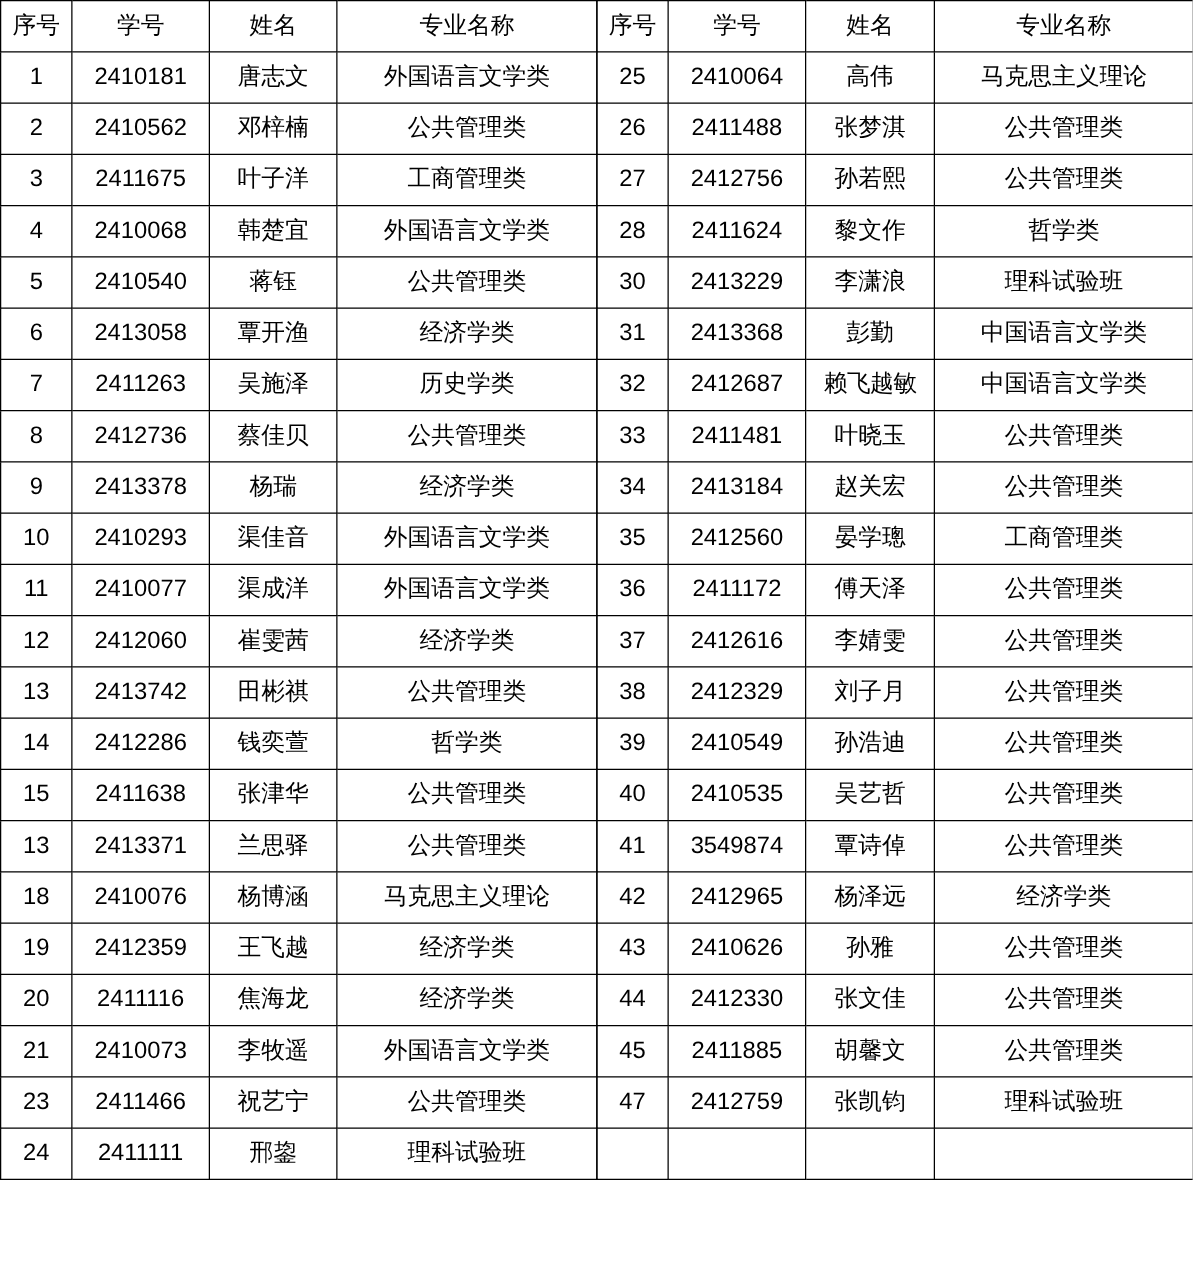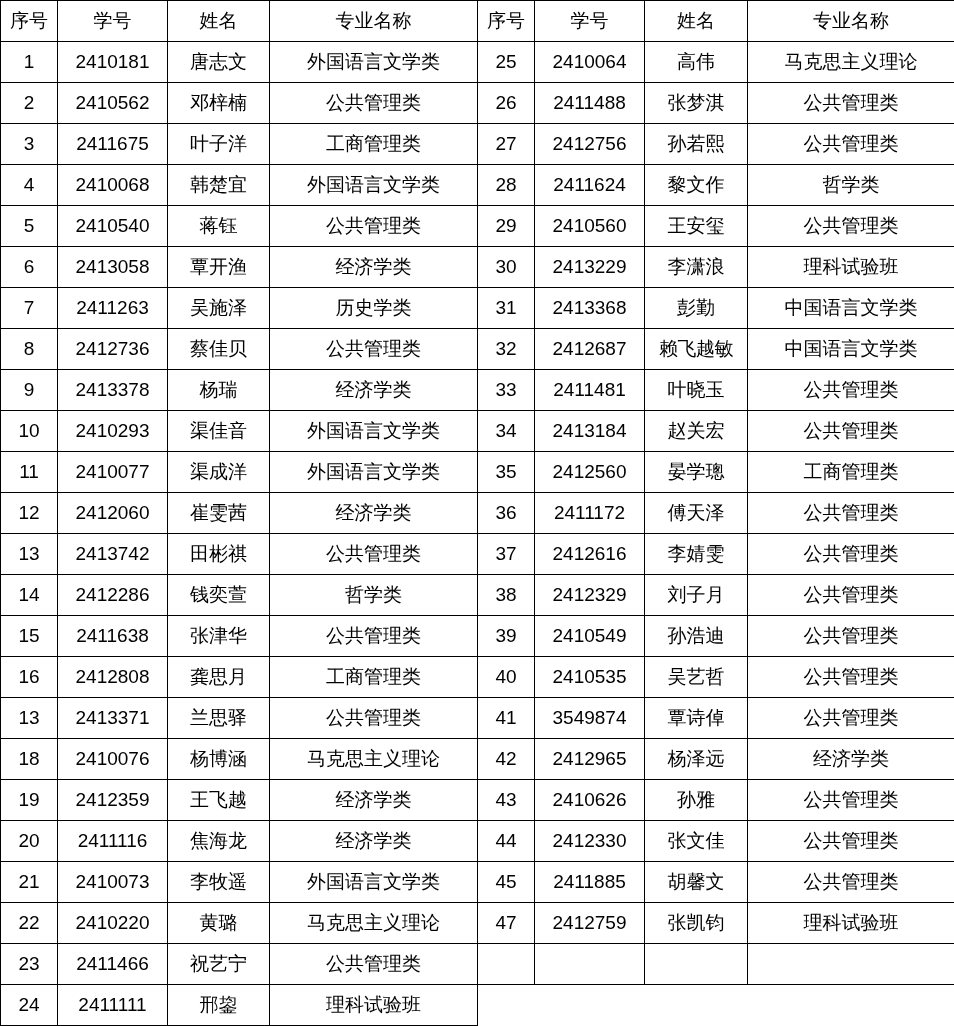--- a/index.html
+++ b/index.html
@@ -173,26 +173,20 @@
             <td>钱奕萱</td>
             <td>哲学类</td>
           </tr>
           <tr>
             <td>15</td>
             <td>2411638</td>
             <td>张津华</td>
             <td>公共管理类</td>
           </tr>
           <tr>
-            <td>16</td>
-            <td>2412808</td>
-            <td>龚思月</td>
-            <td>工商管理类</td>
-          </tr>
-          <tr>
             <td>13</td>
             <td>2413371</td>
             <td>兰思驿</td>
             <td>公共管理类</td>
           </tr>
           <tr>
             <td>18</td>
             <td>2410076</td>
             <td>杨博涵</td>
             <td>马克思主义理论</td>
@@ -207,26 +201,20 @@
             <td>20</td>
             <td>2411116</td>
             <td>焦海龙</td>
             <td>经济学类</td>
           </tr>
           <tr>
             <td>21</td>
             <td>2410073</td>
             <td>李牧遥</td>
             <td>外国语言文学类</td>
-          </tr>
-          <tr>
-            <td>22</td>
-            <td>2410220</td>
-            <td>黄璐</td>
-            <td>马克思主义理论</td>
           </tr>
           <tr>
             <td>23</td>
             <td>2411466</td>
             <td>祝艺宁</td>
             <td>公共管理类</td>
           </tr>
           <tr>
             <td>24</td>
             <td>2411111</td>
@@ -272,26 +260,20 @@
             <td>孙若熙</td>
             <td>公共管理类</td>
           </tr>
           <tr>
             <td>28</td>
             <td>2411624</td>
             <td>黎文作</td>
             <td>哲学类</td>
           </tr>
           <tr>
-            <td>29</td>
-            <td>2410560</td>
-            <td>王安玺</td>
-            <td>公共管理类</td>
-          </tr>
-          <tr>
             <td>30</td>
             <td>2413229</td>
             <td>李潇浪</td>
             <td>理科试验班</td>
           </tr>
           <tr>
             <td>31</td>
             <td>2413368</td>
             <td>彭勤</td>
             <td>中国语言文学类</td>

